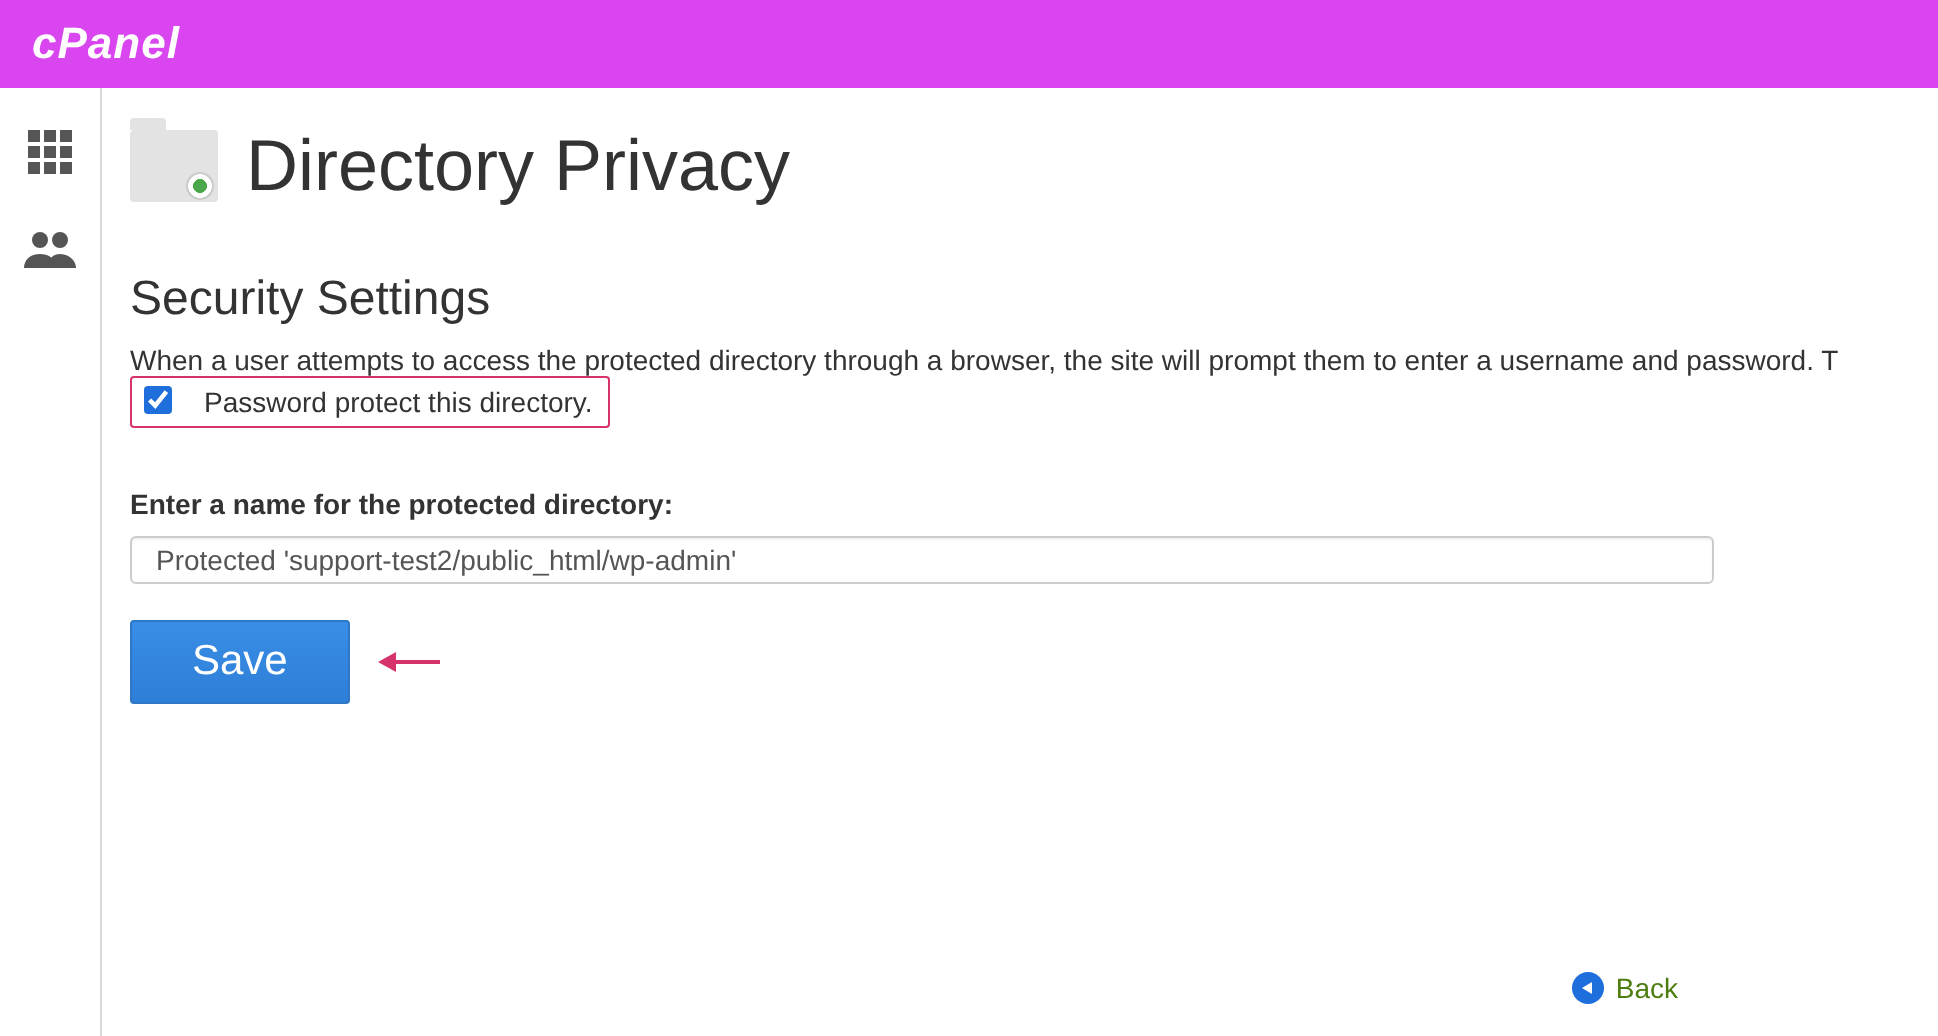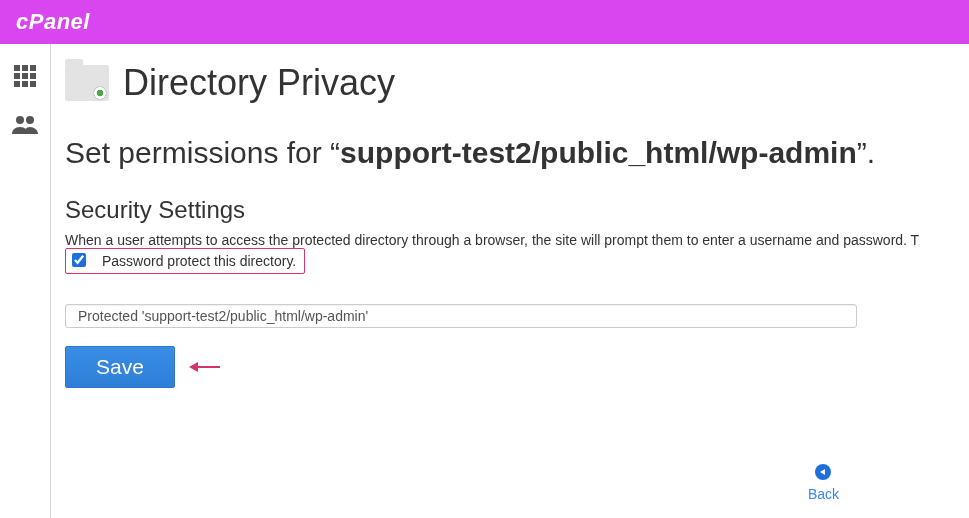--- a/index.html
+++ b/index.html
@@ -171,28 +171,27 @@
     .arrow-head {
       width: 0; height: 0;
       border-top: 5px solid transparent;
       border-bottom: 5px solid transparent;
       border-right: 9px solid #d6336c;
     }
     .back-link {
       position: absolute;
       right: 130px;
       bottom: 16px;
-      color: #3b82f6;
+      color: #4d7c0f;
       font-size: 14px;
       display: flex;
       align-items: center;
       gap: 6px;
       text-decoration: none;
       cursor: pointer;
-      flex-direction: column;
     }
     .back-circle {
       width: 16px; height: 16px;
       border-radius: 50%;
       background: #1e6fdb;
       display: flex;
       align-items: center;
       justify-content: center;
     }
     .back-circle-arrow {
@@ -238,32 +237,30 @@
   </div>
 
   <div class="content">
     <div class="page-title-row">
       <div class="folder-icon">
         <div class="folder-eye"></div>
       </div>
       <h1 class="page-title">Directory Privacy</h1>
     </div>
 
-    <h2 class="perm-heading">
-      <span>Set permissions for “</span><span class="path-strong">support-test2/public_html/wp-admin</span><span>”.</span>
-    </h2>
 
     <h3 class="sec-heading">Security Settings</h3>
     <p class="sec-desc">When a user attempts to access the protected directory through a browser, the site will prompt them to enter a username and password. T</p>
 
     <div class="checkbox-row">
       <input type="checkbox" id="pwprot" checked="" style="">
       <label for="pwprot">Password protect this directory.</label>
     </div>
 
+    <label class="name-label">Enter a name for the protected directory:</label>
     <input class="name-input" type="text" value="Protected 'support-test2/public_html/wp-admin'" style="">
 
     <div class="save-row">
       <button class="save-btn">Save</button>
       <span class="arrow-annot">
         <span class="arrow-head"></span>
           <span class="arrow-line"></span>
       </span>
     </div>
 

